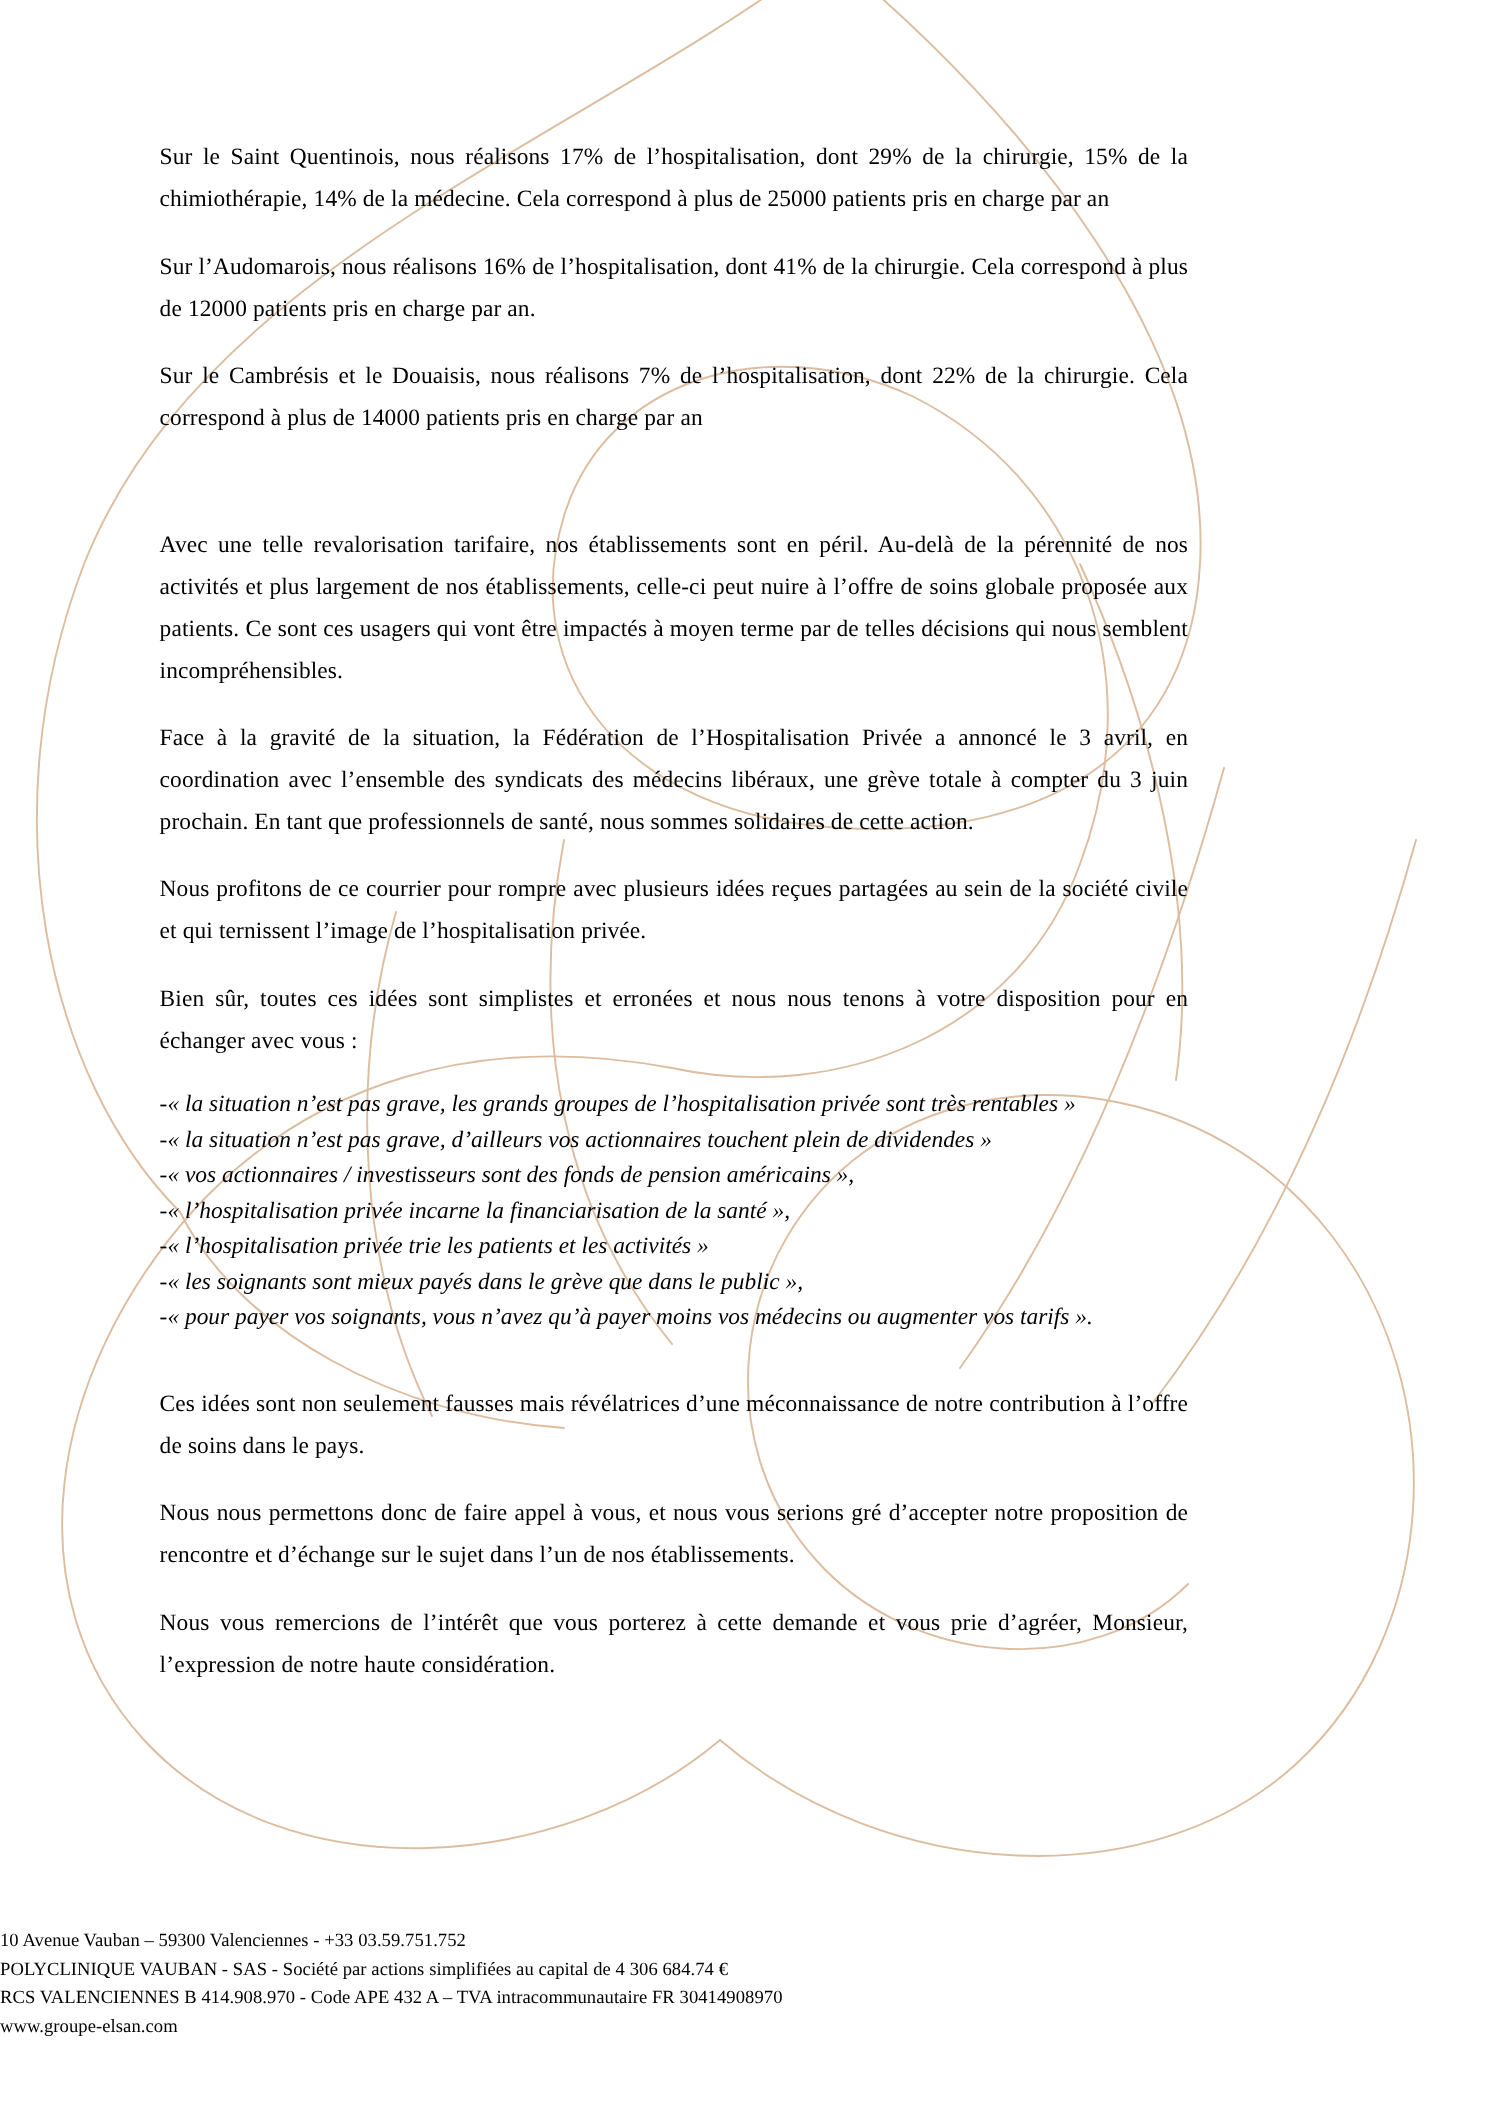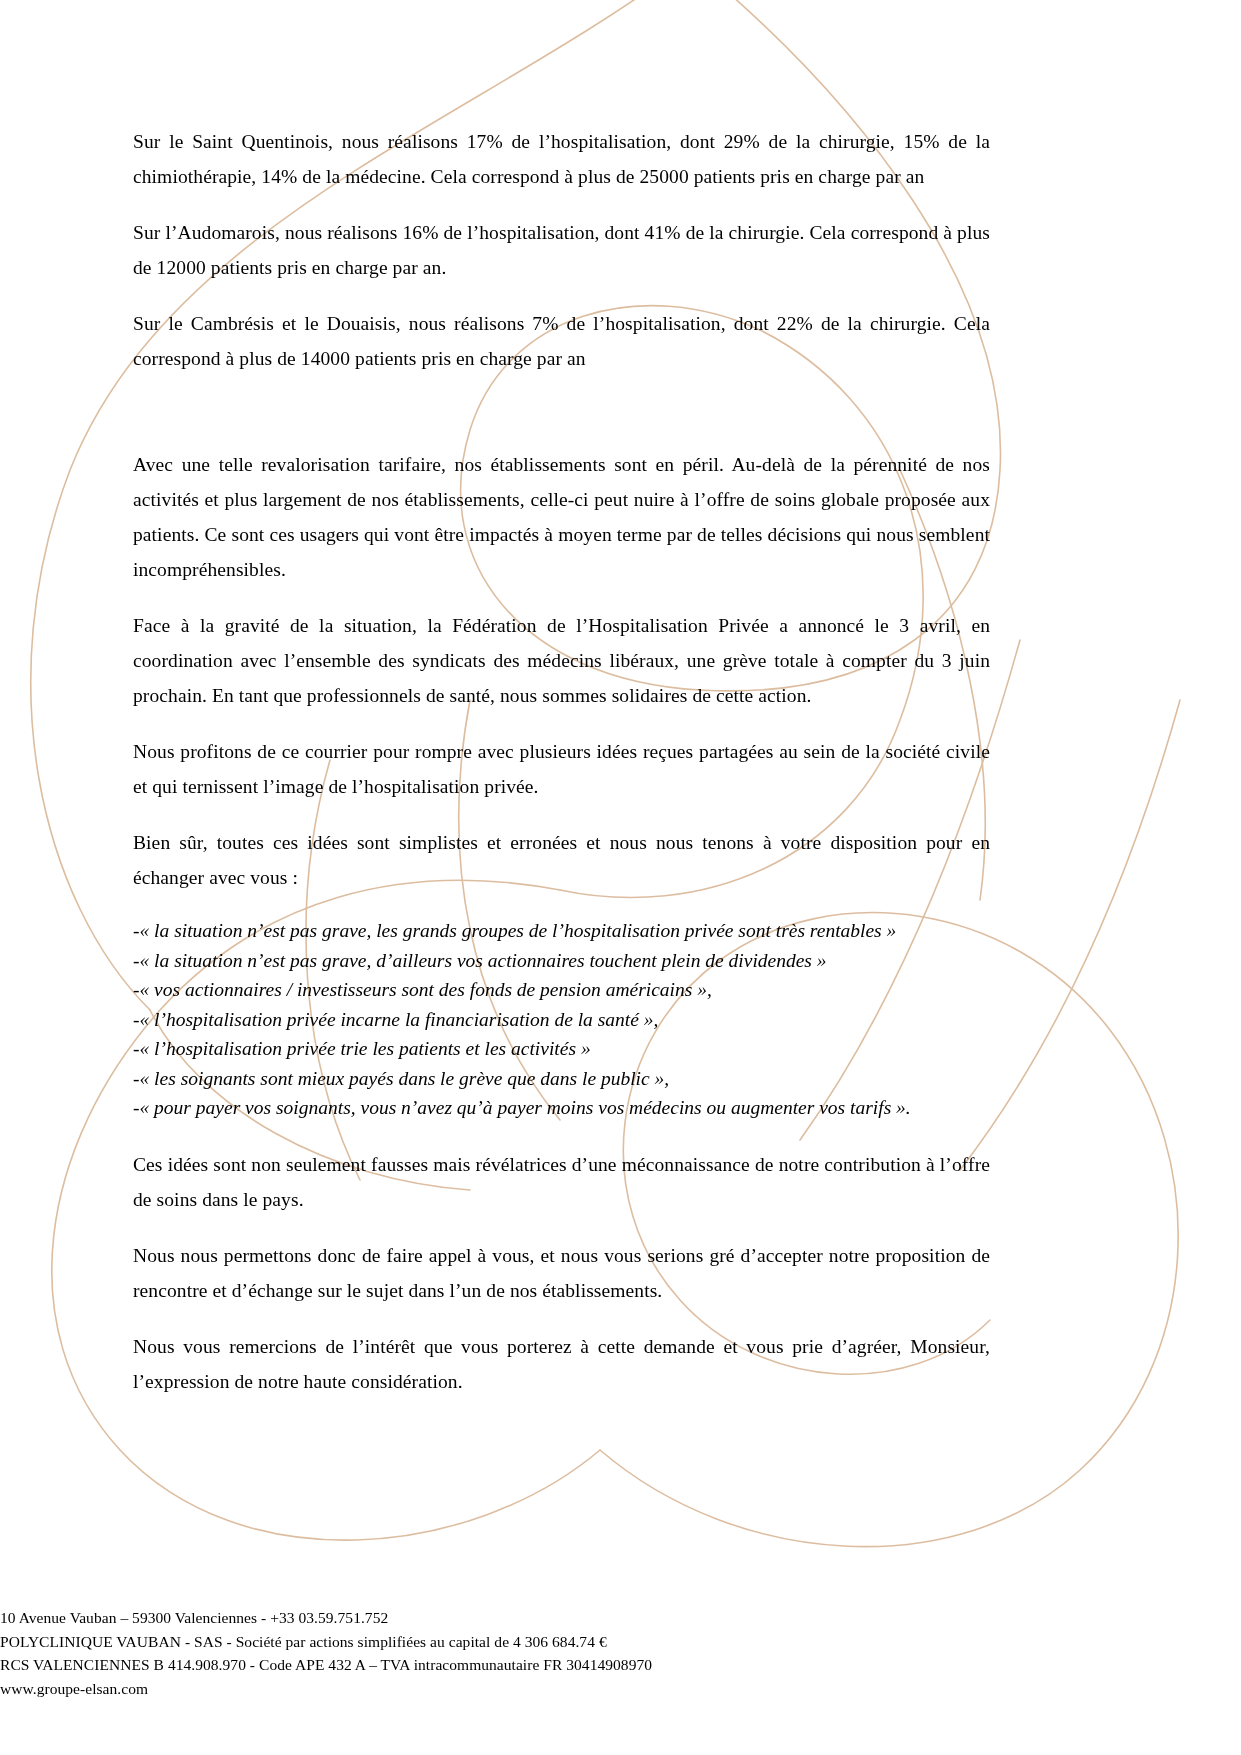--- a/index.html
+++ b/index.html
@@ -33,39 +33,39 @@
     top: 0;
     left: 0;
     width: 1241px;
     height: 1755px;
     z-index: 1;
   }
 
   #body-block {
     position: absolute;
     left: 133px;
-    top: 124px;
+    top: 114px;
     width: 857px;
   }
 
   p.para {
     margin: 0 0 21px 0;
     font-size: 19.5px;
     line-height: 35px;
     text-align: justify;
     text-justify: inter-word;
     letter-spacing: 0.1px;
   }
   p.para:last-child { margin-bottom: 0; }
 
   .gap-block { height: 50px; }
 
   ul.quote-list {
     list-style: none;
-    margin: 0 0 24px 0;
+    margin: 0 0 40px 0;
     padding: 0;
   }
   ul.quote-list li {
     font-size: 19.5px;
     line-height: 29.5px;
     font-style: italic;
     text-align: left;
     white-space: normal;
   }
 

